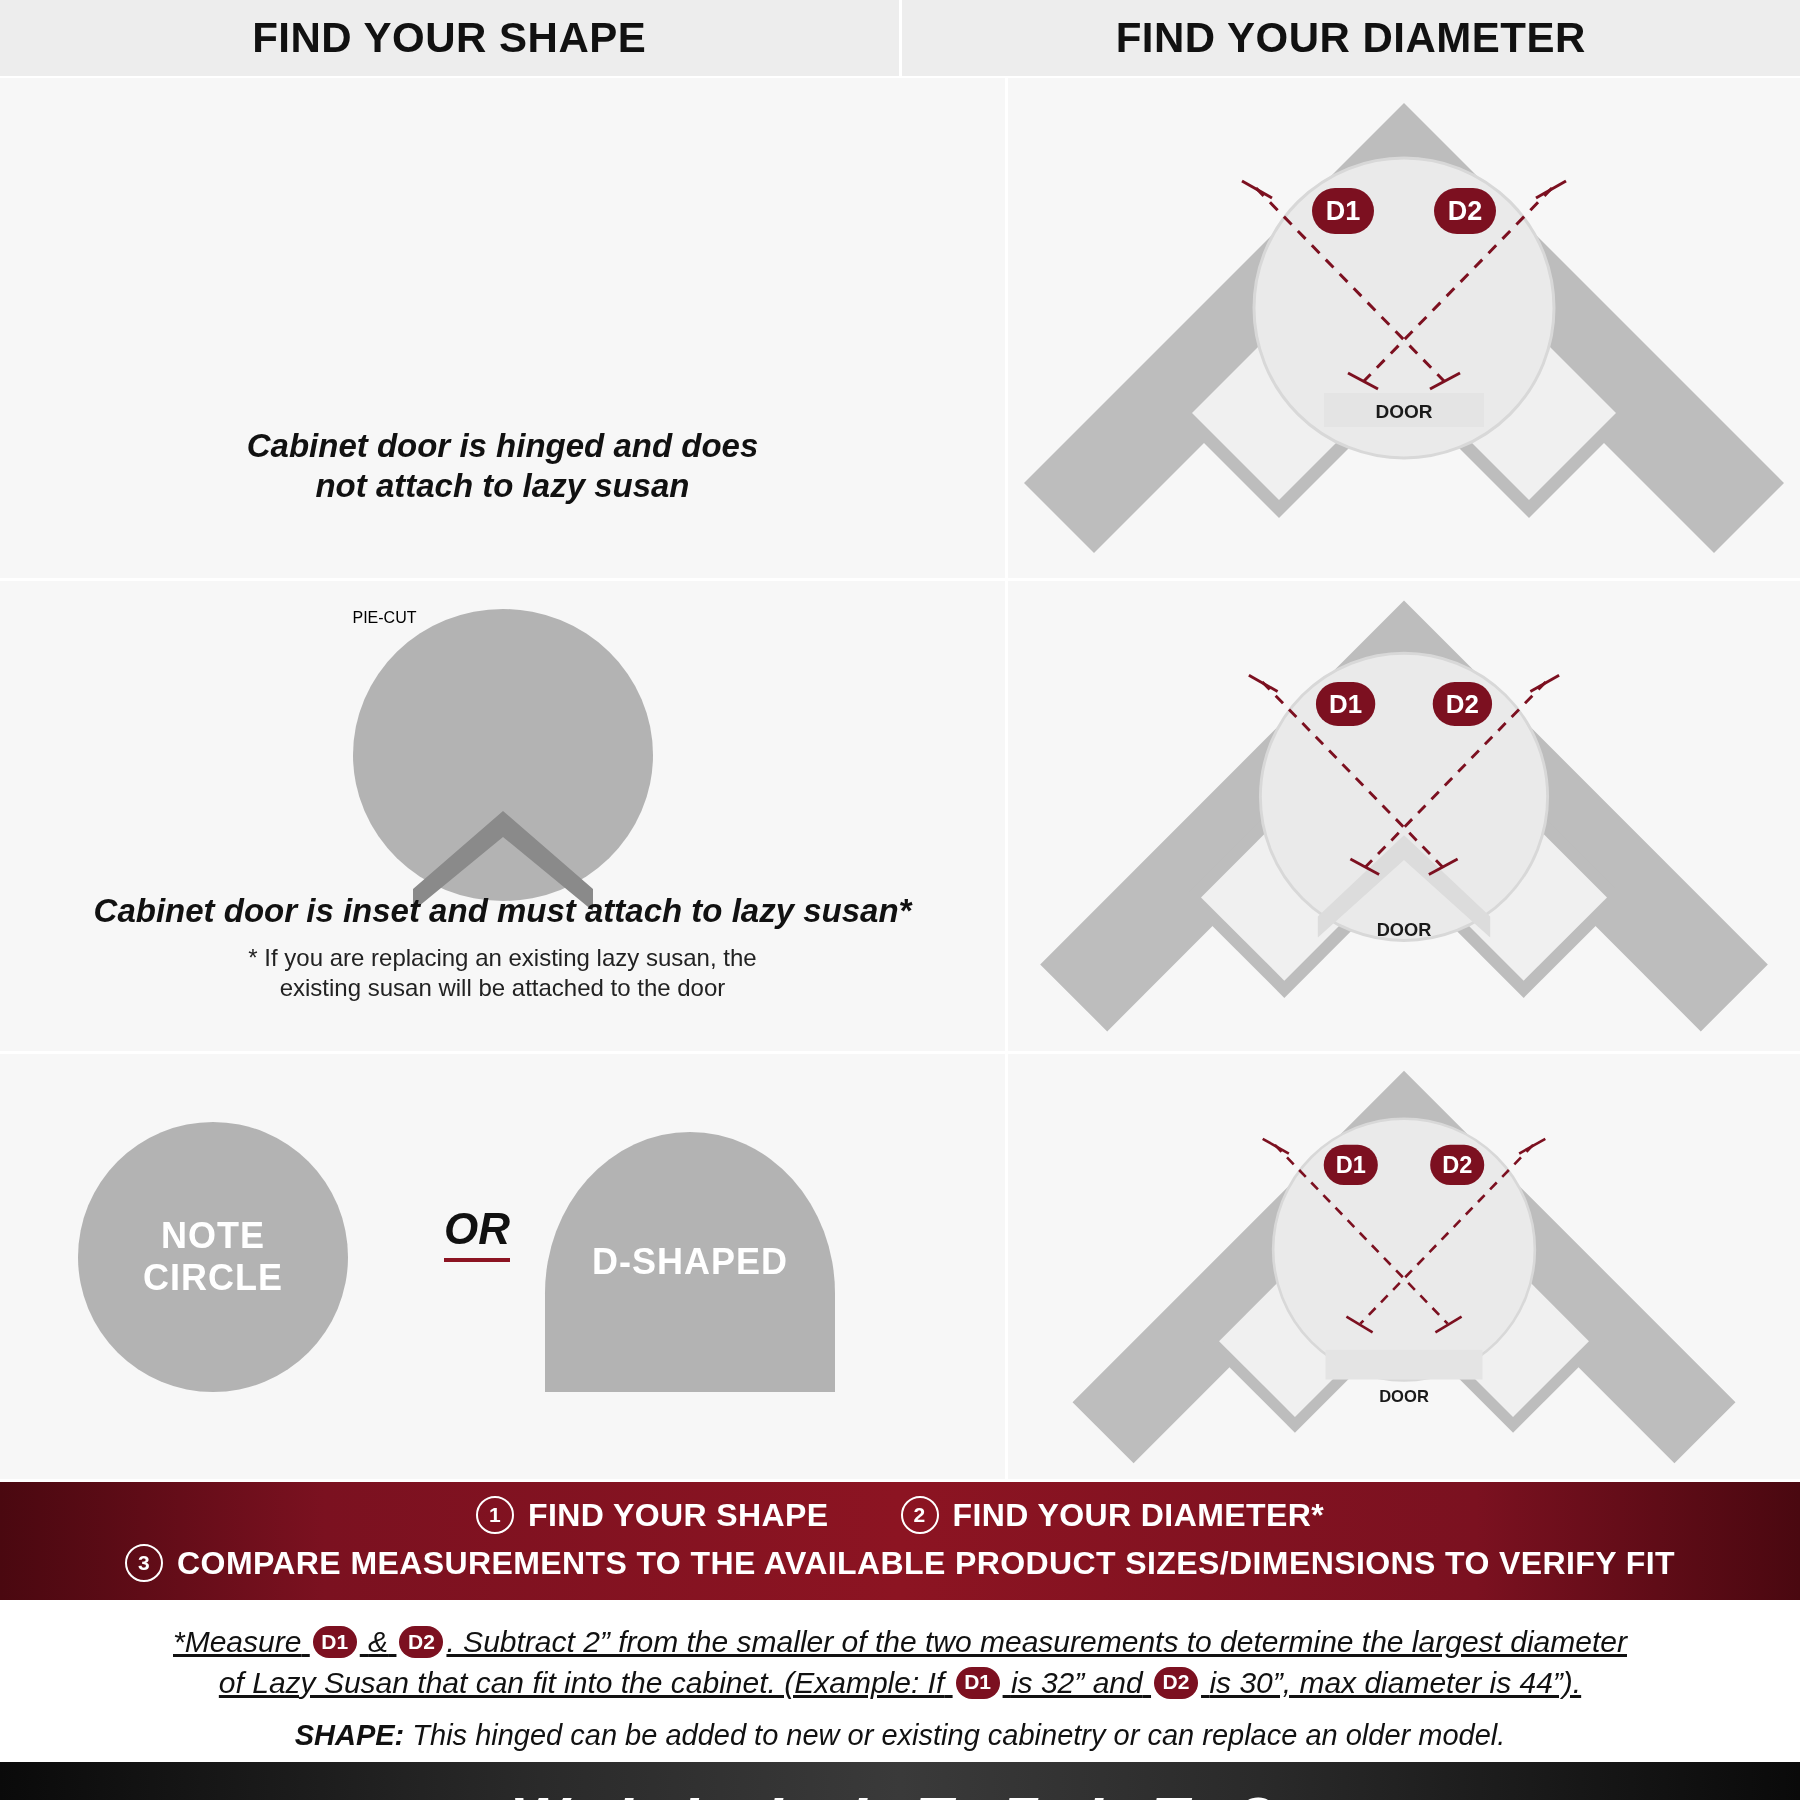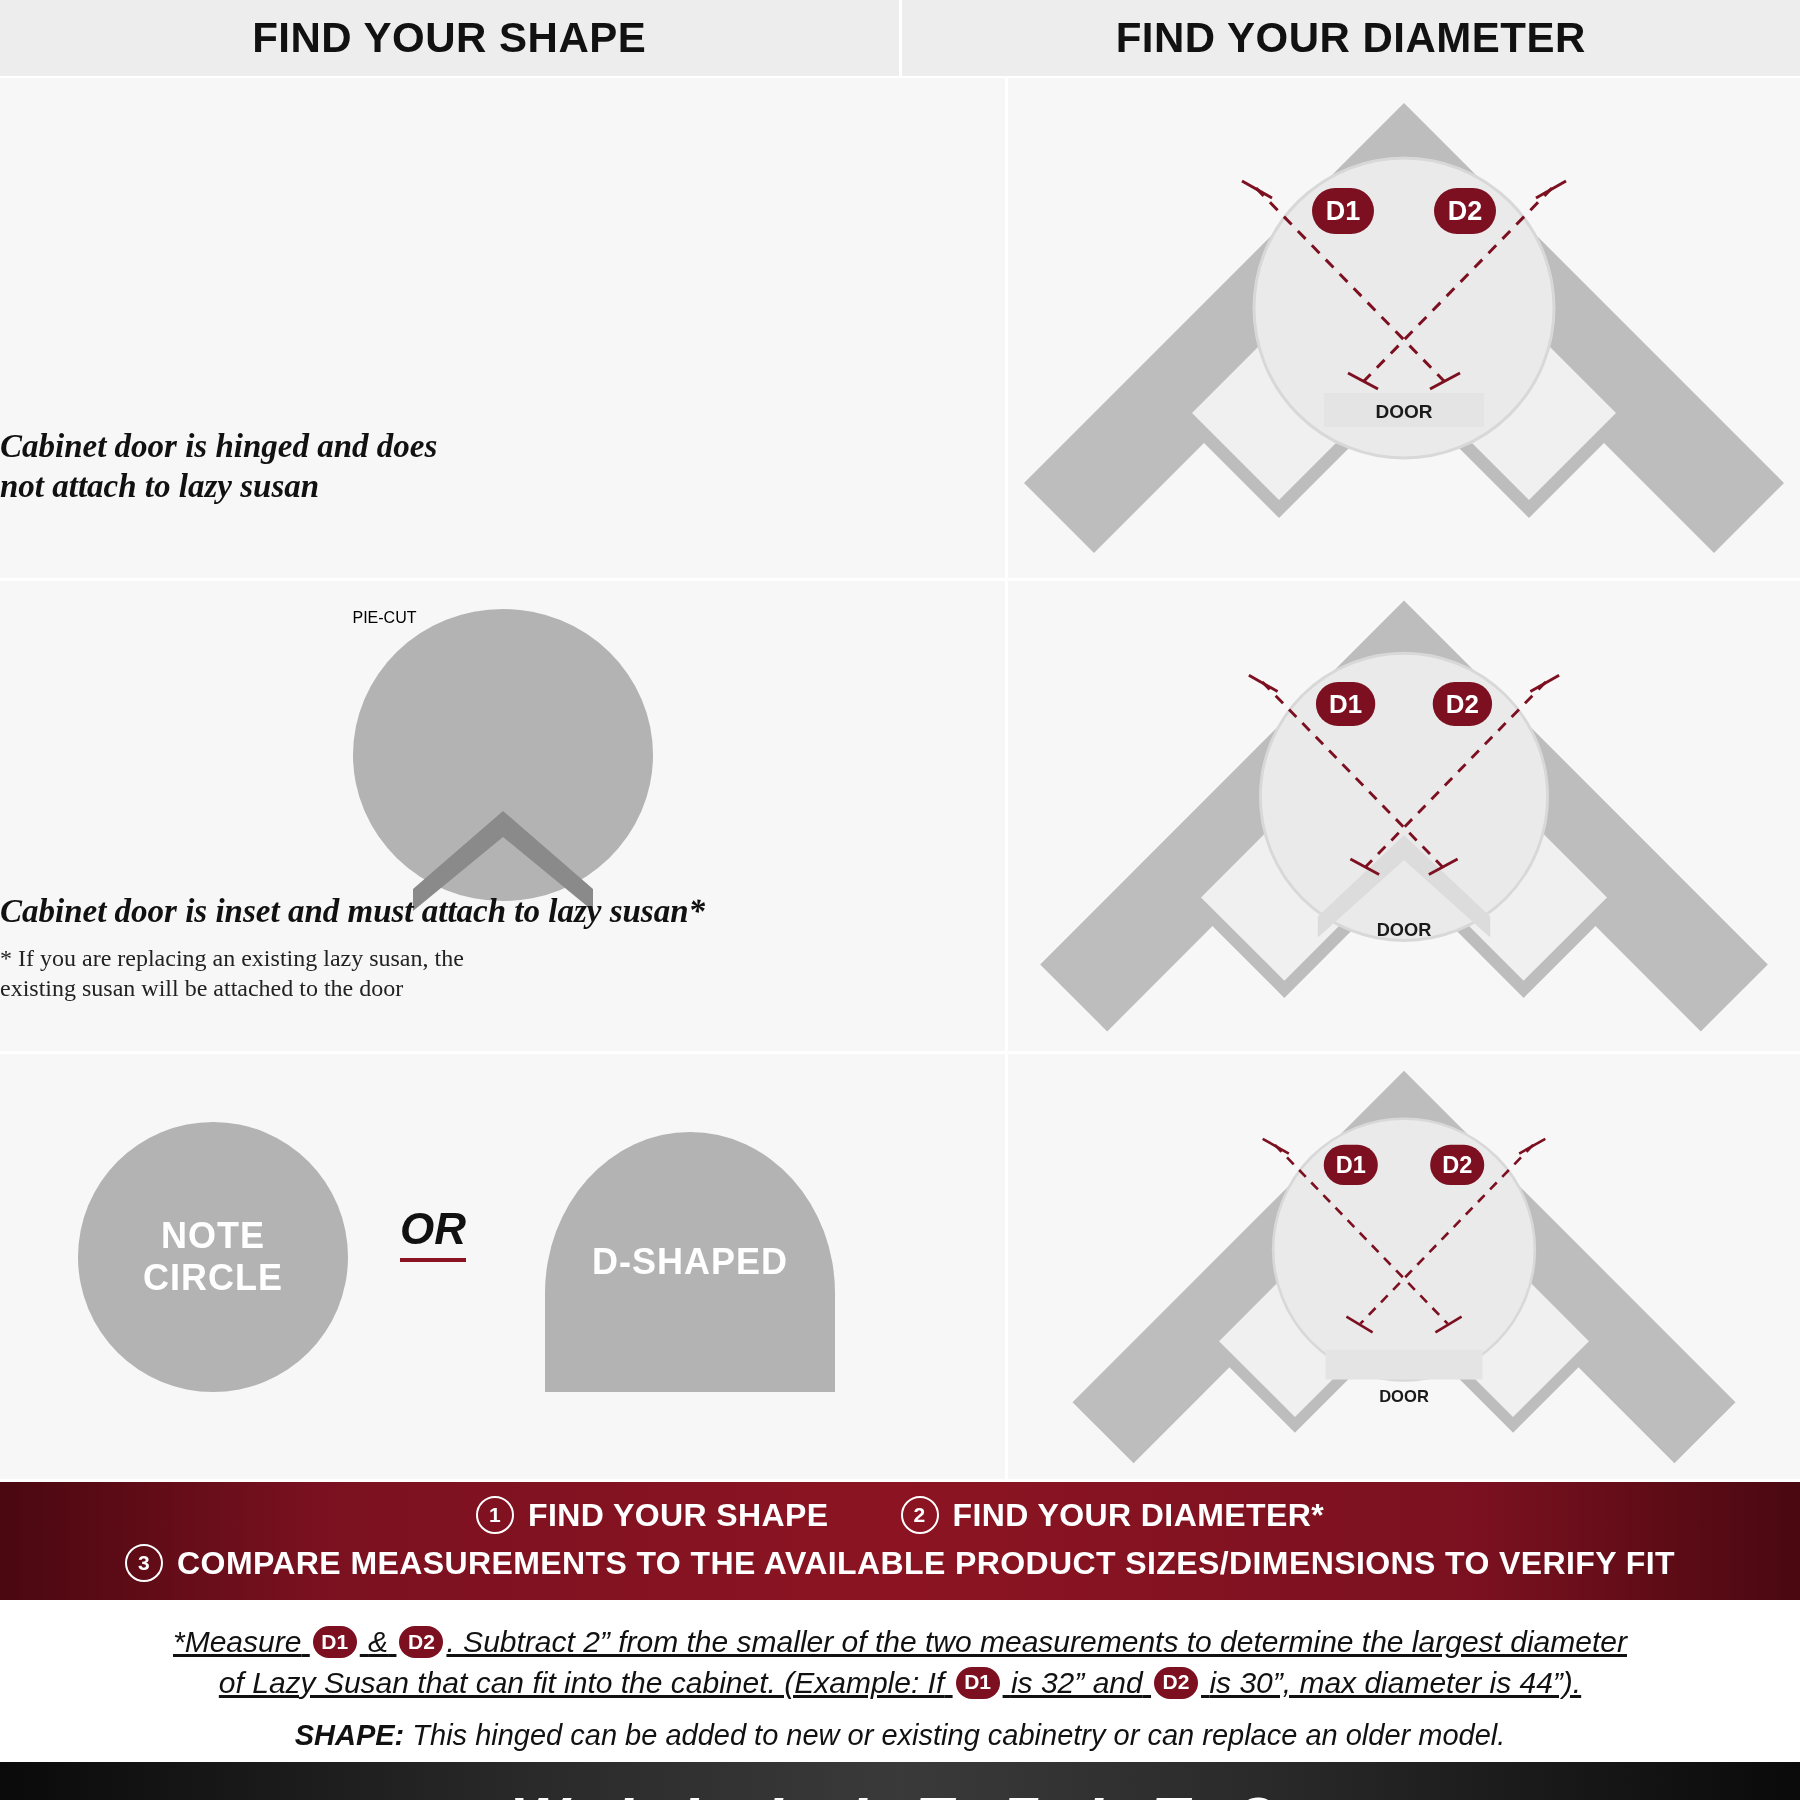--- a/index.html
+++ b/index.html
@@ -72,21 +72,21 @@
   .circle .label{line-height:1.18;}
 
   .dshape{position:relative;width:290px;height:260px;}
   .dshape .body{
     position:absolute;inset:0;background:#b3b3b3;
     border-radius:50% 50% 0 0 / 62% 62% 0 0;
   }
 
   .caption{
     position:absolute;left:0;right:0;
-    text-align:left;color:#111;font-family:Liberation Serif, serif;
+    text-align:center;color:#111;
   }
   .caption .main{
     font-style:italic;font-weight:bold;line-height:1.22;
   }
   .caption .sub{
     font-style:normal;font-weight:normal;color:#222;line-height:1.26;
   }
 
   
   .diagram{position:absolute;inset:0;}
@@ -136,21 +136,21 @@
   .bottom{
     flex:0 0 auto;height:112px;
     background:linear-gradient(90deg,#0a0a0a 0%,#2a2a2a 30%,#3a3a3a 50%,#2a2a2a 70%,#0a0a0a 100%);
     display:flex;align-items:center;justify-content:center;
   }
   .bottom .txt{
     color:#fff;font-size:60px;font-weight:bold;font-style:italic;letter-spacing:16px;
   }
   .or{
     font-size:44px;font-weight:bold;font-style:italic;color:#111;
-    border-bottom:4px solid #8c1422;padding-bottom:4px;
+    border-bottom:4px solid #8c1422;padding-bottom:4px;margin-left:44px;
   }
 </style>
 </head>
 <body>
 
 <div class="sheet">
 
   <div class="header">
     <div class="hcell left">FIND YOUR SHAPE</div>
     <div class="hcell right">FIND YOUR DIAMETER</div>

